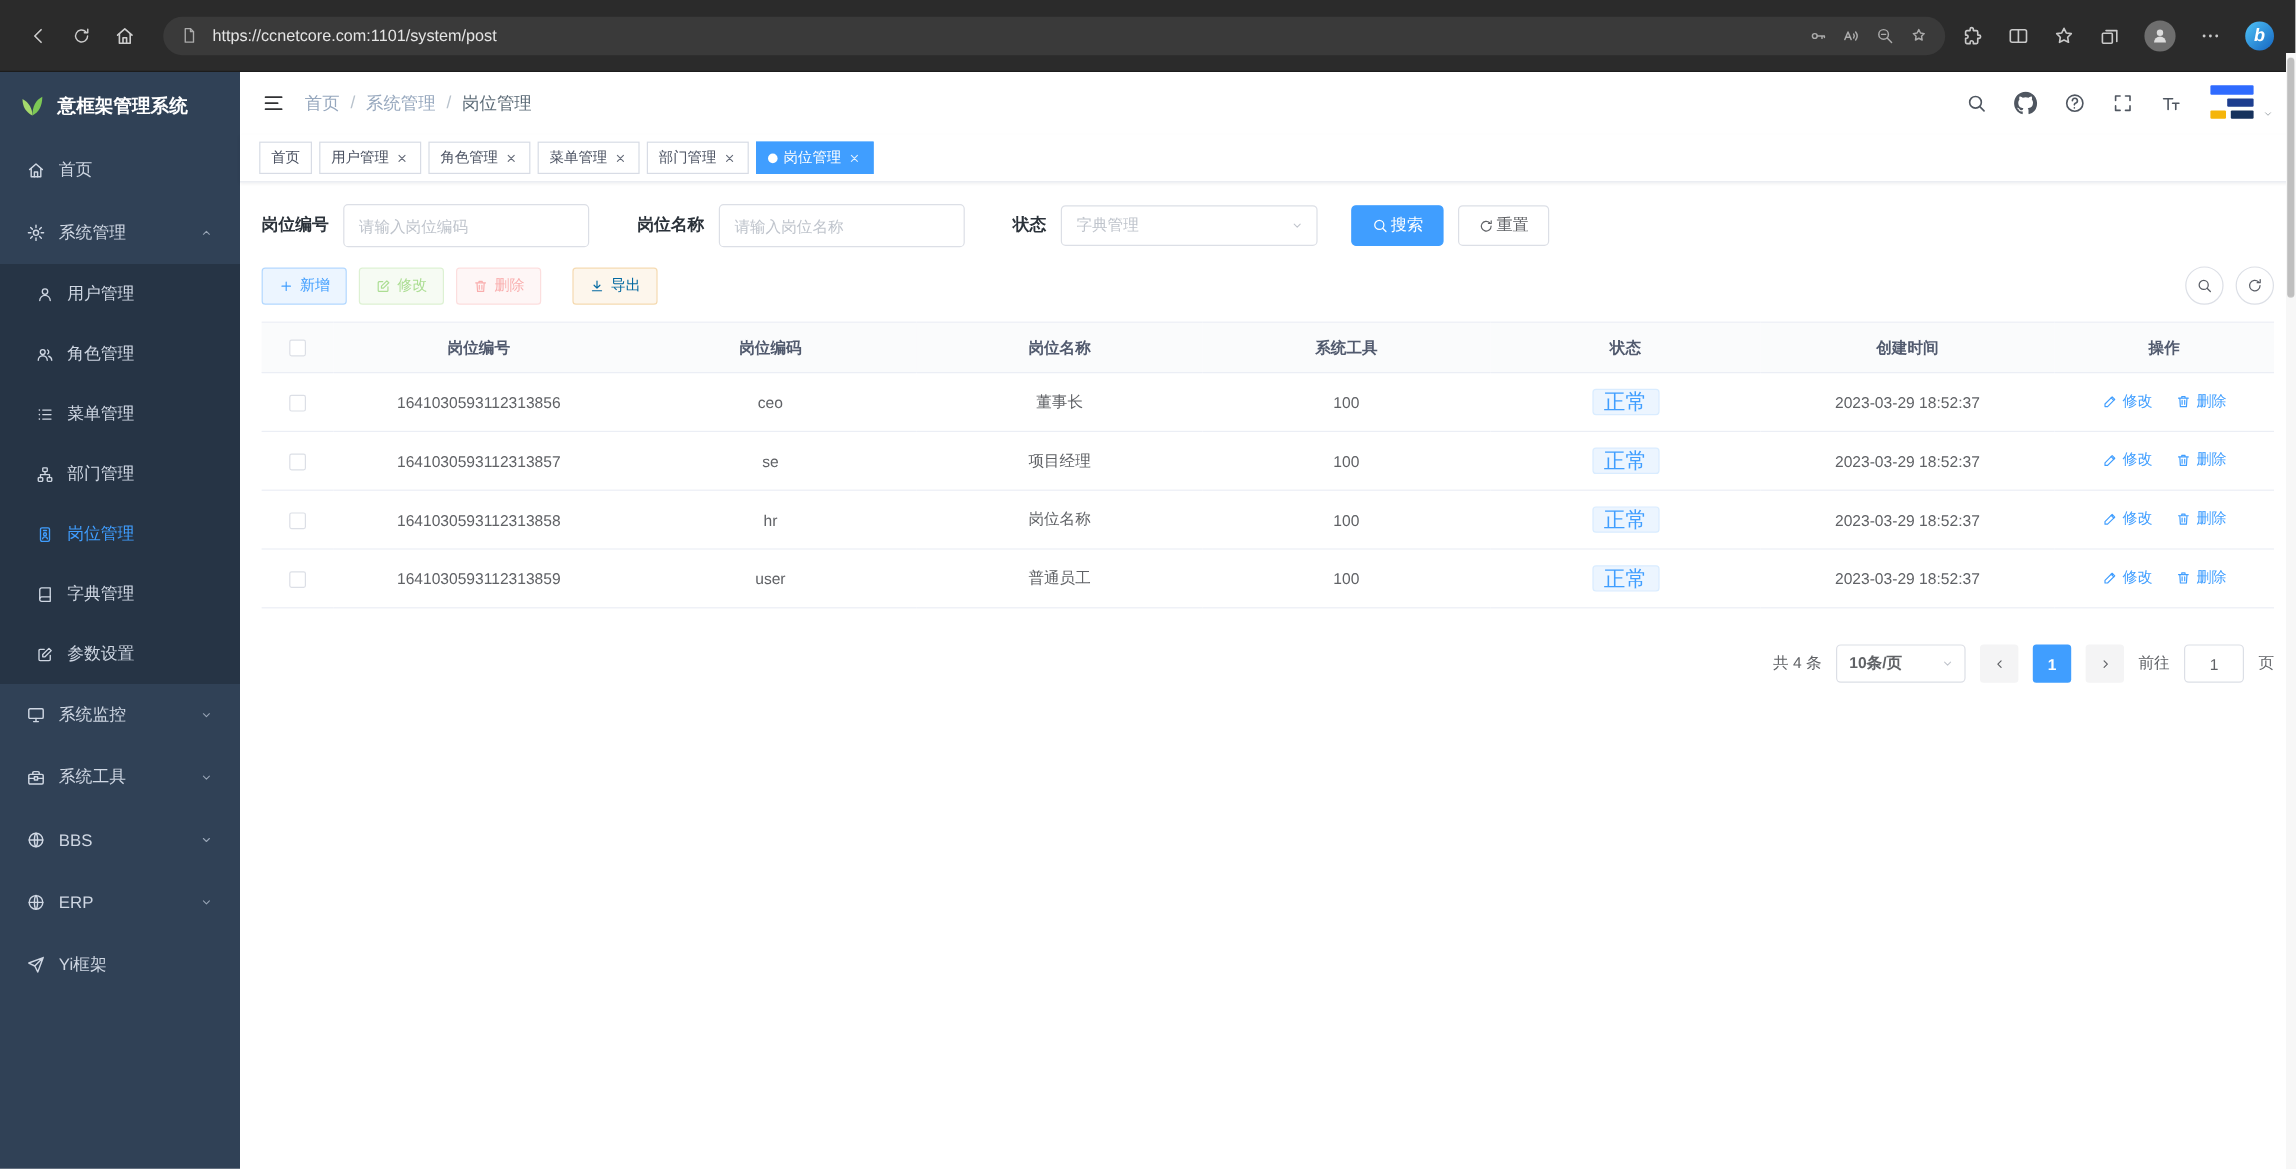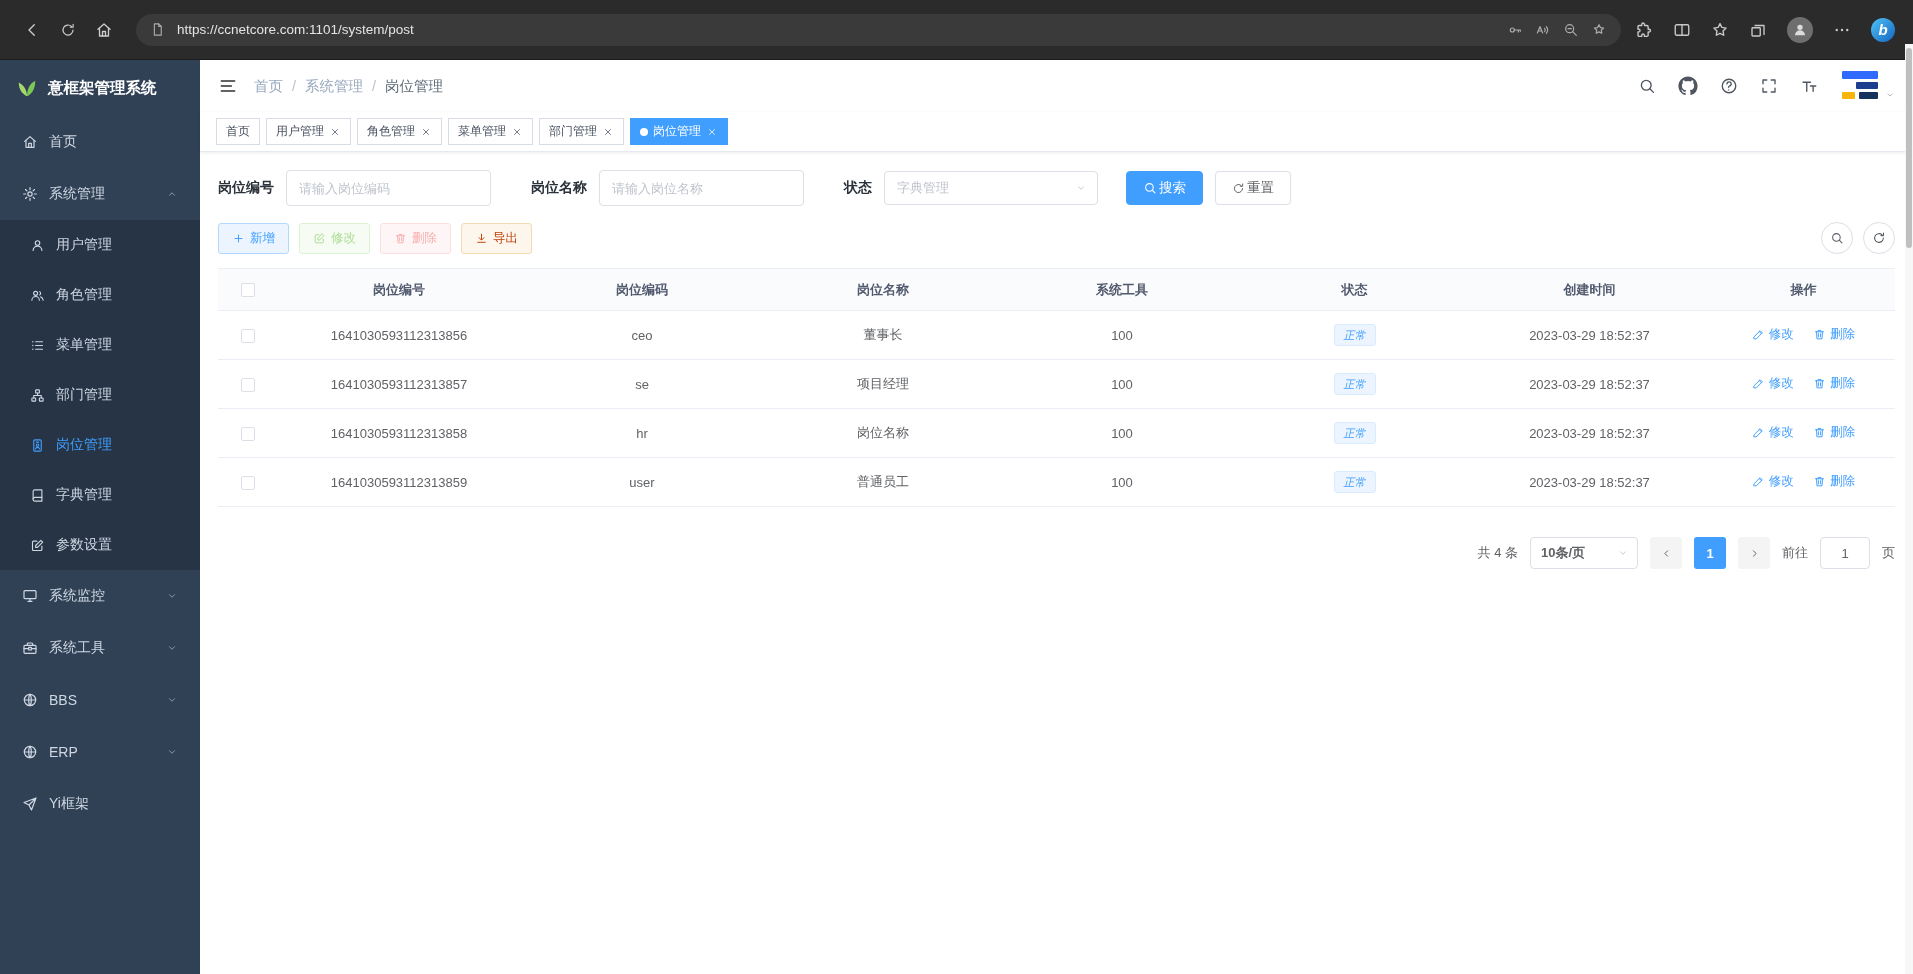--- a/index.html
+++ b/index.html
@@ -62,29 +62,29 @@
   .select .chev{ color:#c0c4cc; }
   .btn{ height:34px; display:inline-flex; align-items:center; gap:2px; padding:0 16px; border-radius:4px; font-size:13.5px; cursor:pointer; border:1px solid transparent; font-family:inherit; }
   .btn.primary{ background:#409eff; border-color:#409eff; color:#fff; margin-left:28px; }
   .btn.plain{ background:#fff; border-color:#dcdfe6; color:#606266; margin-left:12px; }
 
   .toolbar{ margin-top:16px; display:flex; align-items:center; gap:10px; }
   .tb{ height:31px; display:inline-flex; align-items:center; gap:5px; padding:0 13px; font-size:12.5px; border-radius:3px; border:1px solid; cursor:pointer; font-family:inherit; background:#fff; }
   .tb.add{ color:#409eff; background:#ecf5ff; border-color:#b3d8ff; }
   .tb.edit{ color:#67c23a; background:#f0f9eb; border-color:#c2e7b0; opacity:.55; cursor:not-allowed; }
   .tb.del{ color:#f56c6c; background:#fef0f0; border-color:#fbc4c4; opacity:.55; cursor:not-allowed; }
-  .tb.exp{ color:#c2410c; background:#fdf6ec; border-color:#f5dab1; }
+  .tb.exp{ color:#0369a1; background:#fdf6ec; border-color:#f5dab1;margin-left:16px; }
   .toolbar-right{ margin-left:auto; display:flex; gap:10px; }
   .circle-btn{ width:32px; height:32px; border-radius:50%; border:1px solid #dcdfe6; background:#fff; color:#5a5e66; display:flex; align-items:center; justify-content:center; cursor:pointer; }
 
   table{ width:100%; margin-top:14px; border-collapse:collapse; table-layout:fixed; font-size:13px; color:#606266; }
   thead th{ height:42px; background:#fafbfc; color:#515a6e; font-weight:700; border-top:1px solid #ebeef5; border-bottom:1px solid #ebeef5; text-align:center; font-size:13px; }
   tbody td{ height:49px; border-bottom:1px solid #ebeef5; text-align:center; }
   .cb{ display:inline-block; width:14px; height:14px; border:1px solid #dcdfe6; border-radius:2px; background:#fff; cursor:pointer; vertical-align:middle; }
-  .tag{ display:inline-block; height:22px; line-height:20px; padding:0 9px; font-size:11px; color:#409eff; background:#ecf5ff; border:1px solid #d9ecff; border-radius:3px;font-style:italic; }
+  .tag{ display:inline-block; height:22px; line-height:20px; padding:0 9px; font-size:18px; color:#409eff; background:#ecf5ff; border:1px solid #d9ecff; border-radius:3px; }
   .op{ display:inline-flex; align-items:center; gap:4px; color:#409eff; font-size:12.5px; text-decoration:none; margin:0 8px; cursor:pointer; }
 
   .pagination{ margin-top:30px; display:flex; justify-content:flex-end; align-items:center; gap:12px; font-size:13px; color:#606266; }
   .size-select{ width:108px; height:32px; border:1px solid #dcdfe6; border-radius:4px; padding:0 8px 0 10px; display:flex; align-items:center; justify-content:space-between; color:#606266; cursor:pointer;font-weight:bold; }
   .pg-btn{ min-width:32px; height:32px; background:#f4f4f5; border:none; border-radius:3px; color:#606266; display:flex; align-items:center; justify-content:center; font-size:13px; cursor:pointer; font-family:inherit; }
   .pg-btn.active{ background:#409eff; color:#fff; font-weight:600; }
   .goto-input{ width:50px; height:32px; border:1px solid #dcdfe6; border-radius:4px; text-align:center; font-size:13px; color:#606266; outline:none; font-family:inherit; }
 
   .scrollbar{ position:fixed; right:0; top:44px; bottom:0; width:8px; background:#f7f7f7; }
   .scroll-thumb{ position:absolute; top:4px; left:1px; width:6px; height:200px; background:#bfbfbf; border-radius:3px; }

